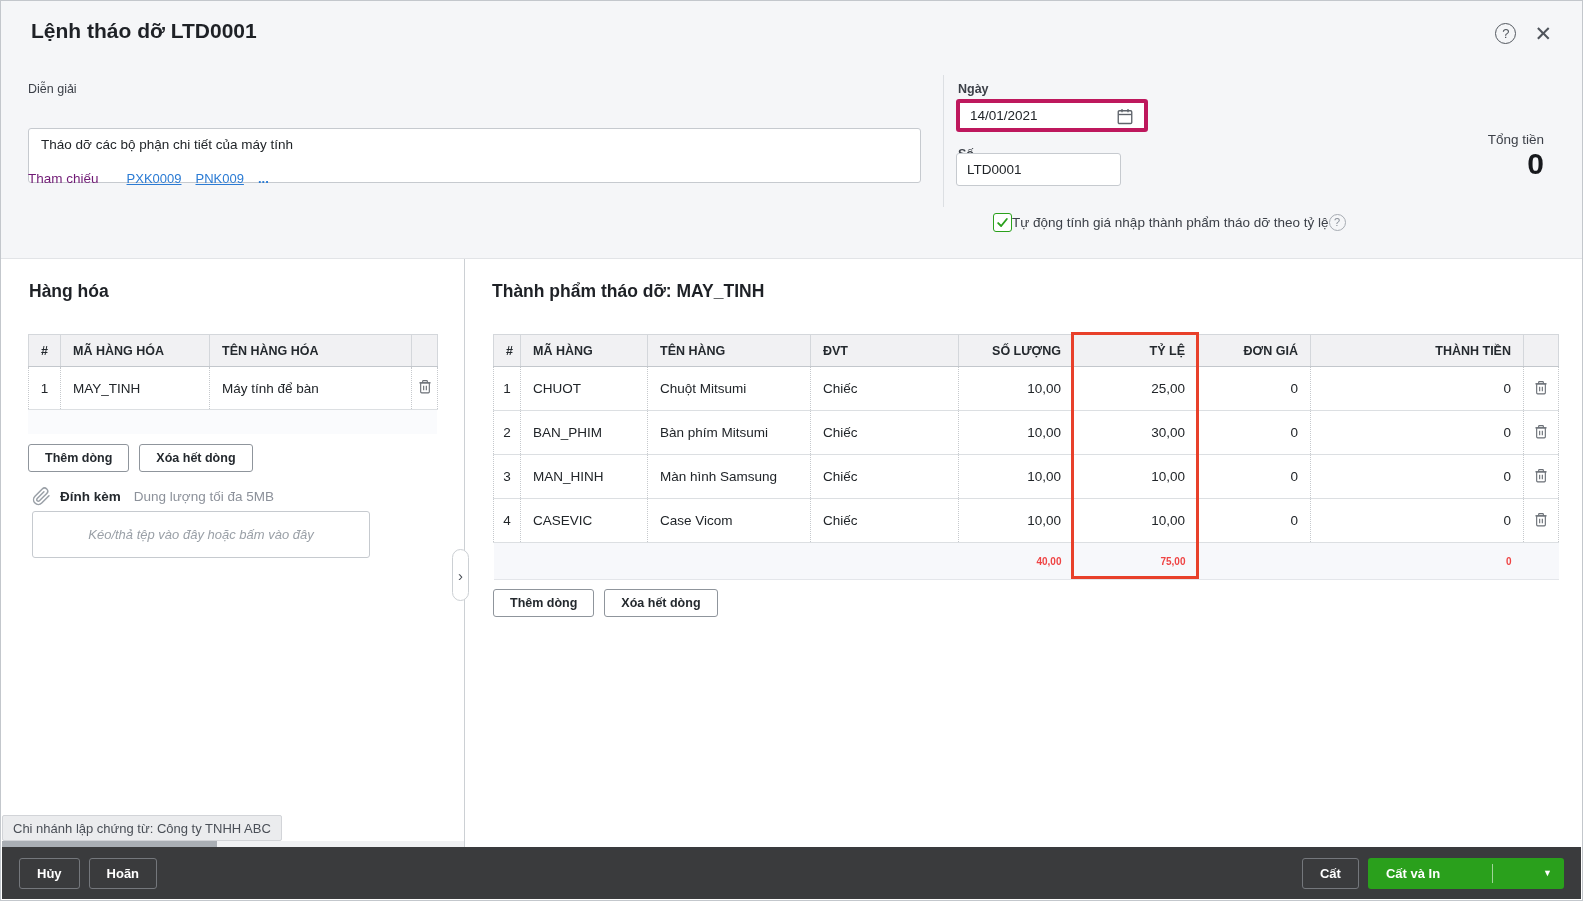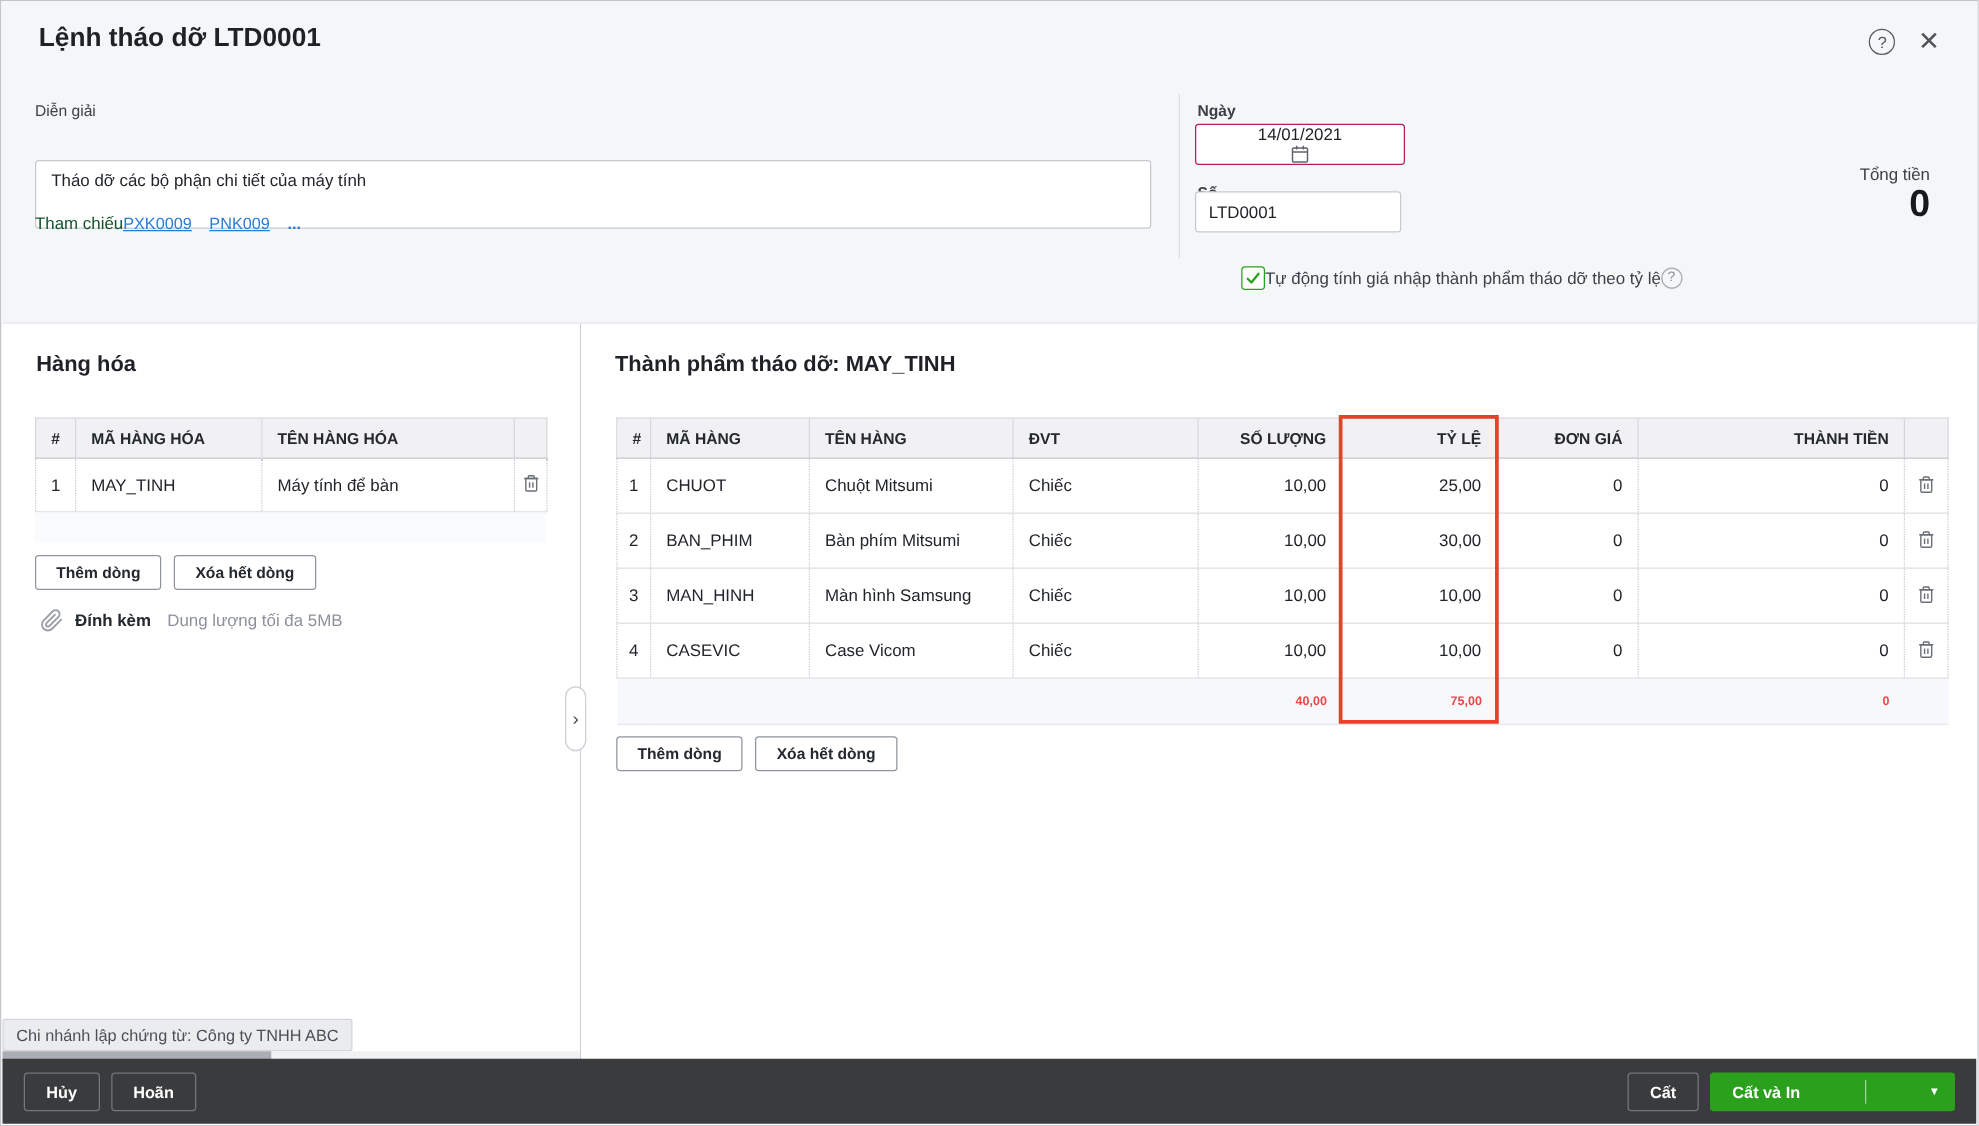--- a/index.html
+++ b/index.html
@@ -26,35 +26,35 @@
   .close-x { font-size: 21px; color: #4f545b; cursor: pointer; line-height: 1; }
 
   .field-label { position: absolute; font-size: 12.5px; color: #3c4048; }
   .desc-box {
     position: absolute; left: 27px; top: 99px; width: 893px; height: 55px;
     background: #fff; border: 1px solid #c6cacf; border-radius: 3px;
     padding: 8px 12px; font-size: 13.5px; color: #212529;
     font-family: inherit; resize: none; outline: none; margin-top: 28px;
   }
   .ref-row { position: absolute; left: 27px; top: 170px; display: flex; align-items: center; font-size: 13.5px; }
-  .ref-label { color: #14532d; }
+  .ref-label { color: #701a75; margin-right: 28px; }
   .ref-links { display: flex; gap: 14px; }
   .ref-links a { color: #2b7bd4; text-decoration: underline; font-size: 13px; cursor: pointer; }
   .ref-more { text-decoration: none !important; font-weight: bold; }
 
   .v-sep { position: absolute; left: 942px; top: 74px; width: 1px; height: 132px; background: #dcdfe3; }
 
   .inp {
     position: absolute; left: 955px; width: 165px; height: 33px;
     background: #fff; border: 1px solid #c6cacf; border-radius: 3px;
     font-size: 13.5px; color: #212529; padding: 0 10px; font-family: inherit; outline: none;
   }
-  .date-wrap { position: absolute; left: 955px; top: 98px; width: 168px; height: 33px;
-    background: #fff; border: 1px solid #be185d; border-radius: 3px;
-    display: flex; align-items: center; padding: 0 10px; flex-direction: column; }
+  .date-wrap { position: absolute; left: 955px; top: 98px; width: 192px; height: 33px;
+    background: #fff; border: 4px solid #be185d; border-radius: 3px;
+    display: flex; align-items: center; padding: 0 10px; }
   .date-wrap .date-text { flex: 1; font-size: 13.5px; }
   .cal-icon { width: 18px; height: 18px; color: #5f646b; cursor: pointer; }
 
   .total-label { position: absolute; right: 38px; top: 131px; font-size: 13.5px; color: #3c4048; }
   .total-value { position: absolute; right: 38px; top: 146px; font-size: 30px; font-weight: bold; color: #17191d; }
 
   .chk-row { position: absolute; left: 992px; top: 212px; display: flex; align-items: center; }
   .chk-box {
     width: 19px; height: 19px; border: 1.7px solid #2aa01c; border-radius: 3px;
     background: #fff; display: flex; align-items: center; justify-content: center; cursor: pointer;
@@ -274,20 +274,23 @@
     </div>
 
     <div class="attach-row">
       <svg class="clip-icon" viewBox="0 0 24 24" fill="none" stroke="currentColor" stroke-width="1.9" stroke-linecap="round">
           <path d="M21.44 11.05l-9.19 9.19a6 6 0 0 1-8.49-8.49l9.19-9.19a4 4 0 0 1 5.66 5.66l-9.2 9.19a2 2 0 0 1-2.83-2.83l8.49-8.48"></path>
         </svg>
       <span class="attach-label">Đính kèm</span>
       <span class="attach-hint">Dung lượng tối đa 5MB</span>
     </div>
 
+    <div class="dropzone">
+      <span>Kéo/thả tệp vào đây hoặc bấm vào đây</span>
+    </div>
 
     <div class="branch-tooltip">Chi nhánh lập chứng từ: Công ty TNHH ABC</div>
   </div>
 
   <div class="panel-divider"></div>
   <div class="expand-handle">
     <span>›</span>
   </div>
 
   <div class="h-scrollbar">

